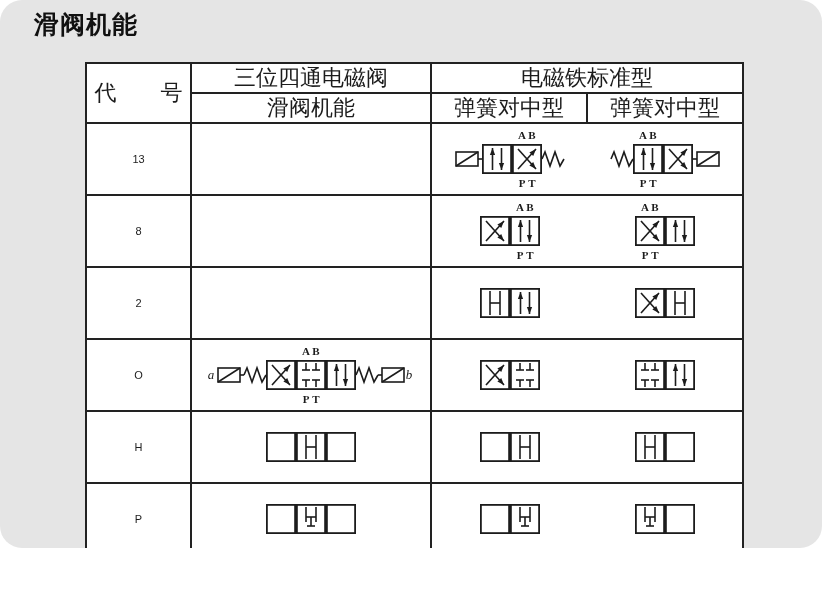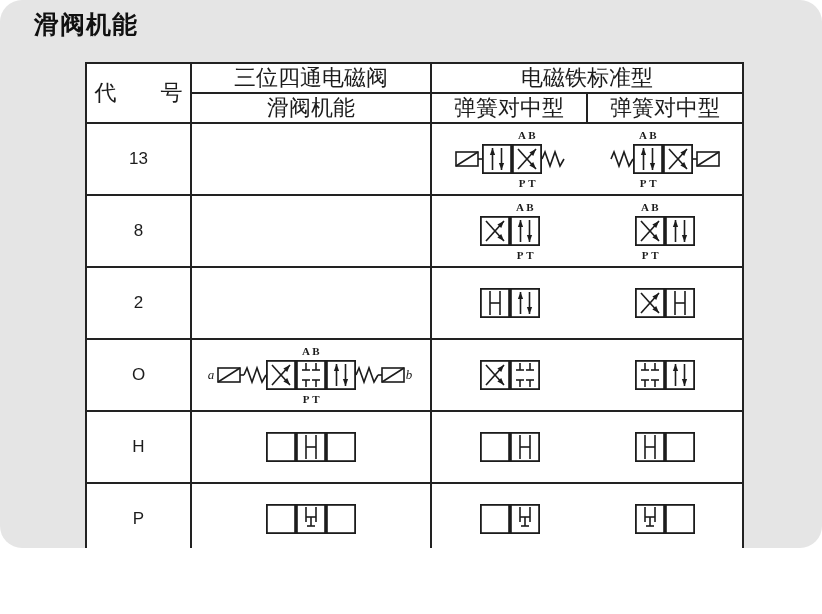--- a/index.html
+++ b/index.html
@@ -4,21 +4,21 @@
 <style>
   html,body{margin:0;padding:0;background:#fff;}
   .canvas{position:relative;width:822px;height:548px;background:#e5e5e5;overflow:hidden;
           font-family:"Liberation Sans",sans-serif;color:#1c1c1c;border-radius:22px;}
   .title{position:absolute;left:34px;top:8px;font-size:25px;font-weight:700;
          letter-spacing:1px;color:#111;}
   table.grid{position:absolute;left:85px;top:62px;border-collapse:collapse;table-layout:fixed;}
   table.grid th,table.grid td{border:2px solid #222;padding:0;text-align:center;
          font-weight:400;color:#1c1c1c;background:#fff;}
   thead th{font-size:22px;height:28px;line-height:1;}
-  td.code{font-size:17px;}
+  td.code{font-size:11px;}
   tbody tr{height:70px;}
   td.sym{vertical-align:middle;}
   td.two .wrap{display:flex;width:310px;height:70px;}
   td.two .half{flex:0 0 155px;display:flex;align-items:center;justify-content:center;height:70px;}
   td.sym svg,td.two svg{display:block;margin:0 auto;}
 </style>
 </head>
 <body>
 
 <div class="canvas">

